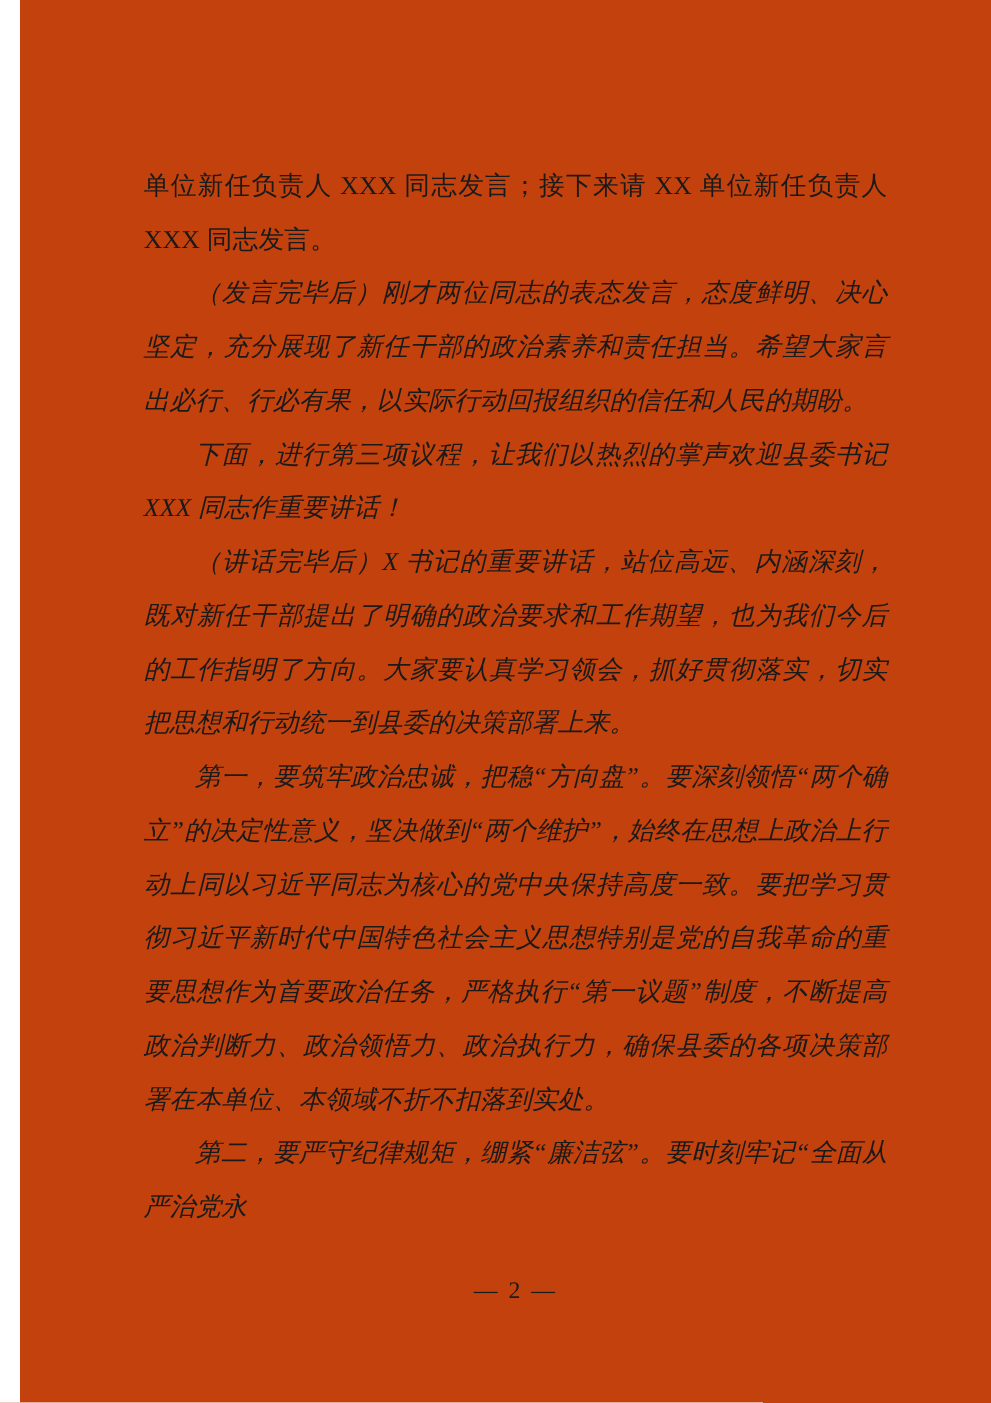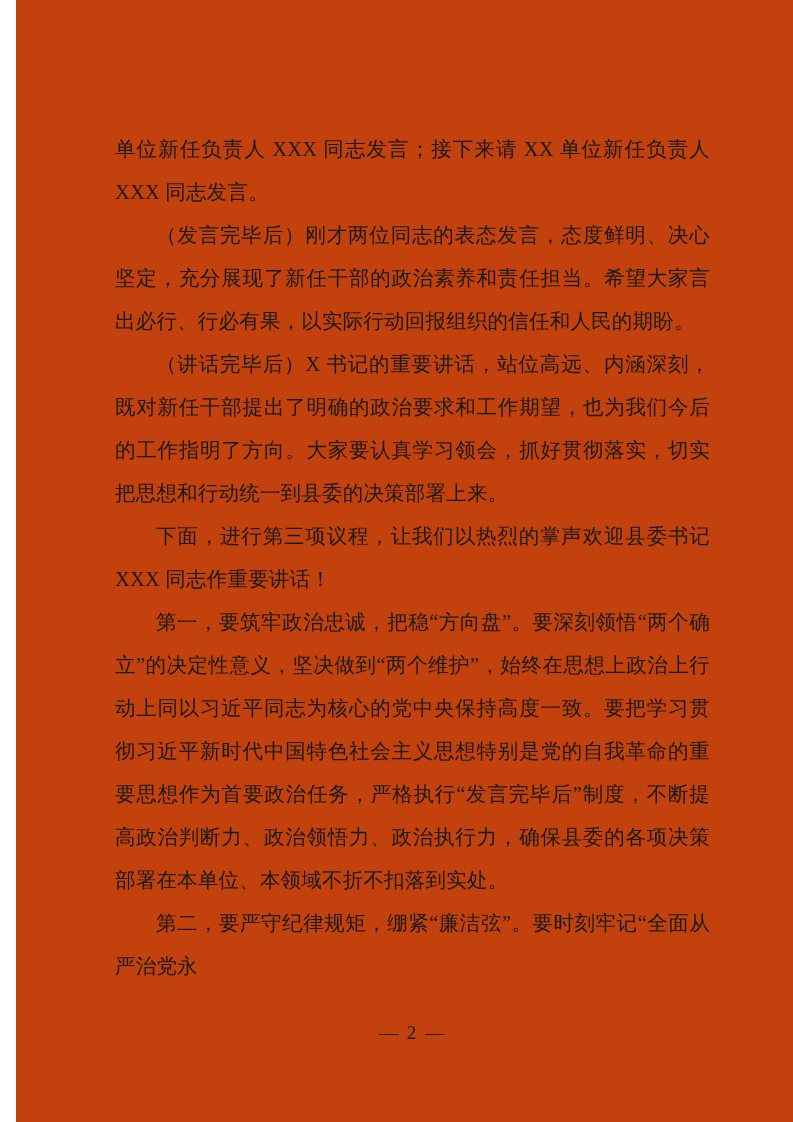--- a/index.html
+++ b/index.html
@@ -34,20 +34,21 @@
     font-size: 20.5px;
     line-height: 43px;
     text-align: justify;
     text-justify: inter-ideograph;
     letter-spacing: 0.2px;
     font-family: "Liberation Serif", "DejaVu Serif", serif;
     color: #1a1a1a;
   }
   p.indent {
     text-indent: 2em;
+    font-style: italic;
   }
   .footer {
     position: absolute;
     left: 0;
     top: 1022px;
     width: 793px;
     text-align: center;
   }
   .footer .pagenum {
     font-size: 19px;
@@ -57,23 +58,23 @@
   }
 </style>
 </head>
 <body>
 
 <div class="page">
 
   <div class="content">
     <p class="para">单位新任负责人 XXX 同志发言；接下来请 XX 单位新任负责人 XXX 同志发言。</p>
     <p class="para indent">（发言完毕后）刚才两位同志的表态发言，态度鲜明、决心坚定，充分展现了新任干部的政治素养和责任担当。希望大家言出必行、行必有果，以实际行动回报组织的信任和人民的期盼。</p>
+    <p class="para indent">下面，进行第三项议程，让我们以热烈的掌声欢迎县委书记 XXX 同志作重要讲话！</p>
     <p class="para indent">（讲话完毕后）X 书记的重要讲话，站位高远、内涵深刻，既对新任干部提出了明确的政治要求和工作期望，也为我们今后的工作指明了方向。大家要认真学习领会，抓好贯彻落实，切实把思想和行动统一到县委的决策部署上来。</p>
-    <p class="para indent">下面，进行第三项议程，让我们以热烈的掌声欢迎县委书记 XXX 同志作重要讲话！</p>
-    <p class="para indent">第一，要筑牢政治忠诚，把稳“方向盘”。要深刻领悟“两个确立”的决定性意义，坚决做到“两个维护”，始终在思想上政治上行动上同以习近平同志为核心的党中央保持高度一致。要把学习贯彻习近平新时代中国特色社会主义思想特别是党的自我革命的重要思想作为首要政治任务，严格执行“发言完毕后”制度，不断提高政治判断力、政治领悟力、政治执行力，确保县委的各项决策部署在本单位、本领域不折不扣落到实处。</p>
+    <p class="para indent">第一，要筑牢政治忠诚，把稳“方向盘”。要深刻领悟“两个确立”的决定性意义，坚决做到“两个维护”，始终在思想上政治上行动上同以习近平同志为核心的党中央保持高度一致。要把学习贯彻习近平新时代中国特色社会主义思想特别是党的自我革命的重要思想作为首要政治任务，严格执行“第一议题”制度，不断提高政治判断力、政治领悟力、政治执行力，确保县委的各项决策部署在本单位、本领域不折不扣落到实处。</p>
     <p class="para indent">第二，要严守纪律规矩，绷紧“廉洁弦”。要时刻牢记“全面从严治党永</p>
   </div>
 
   <div class="footer">
     <span class="pagenum">— 2 —</span>
   </div>
 
 </div>
 
 </body></html>

